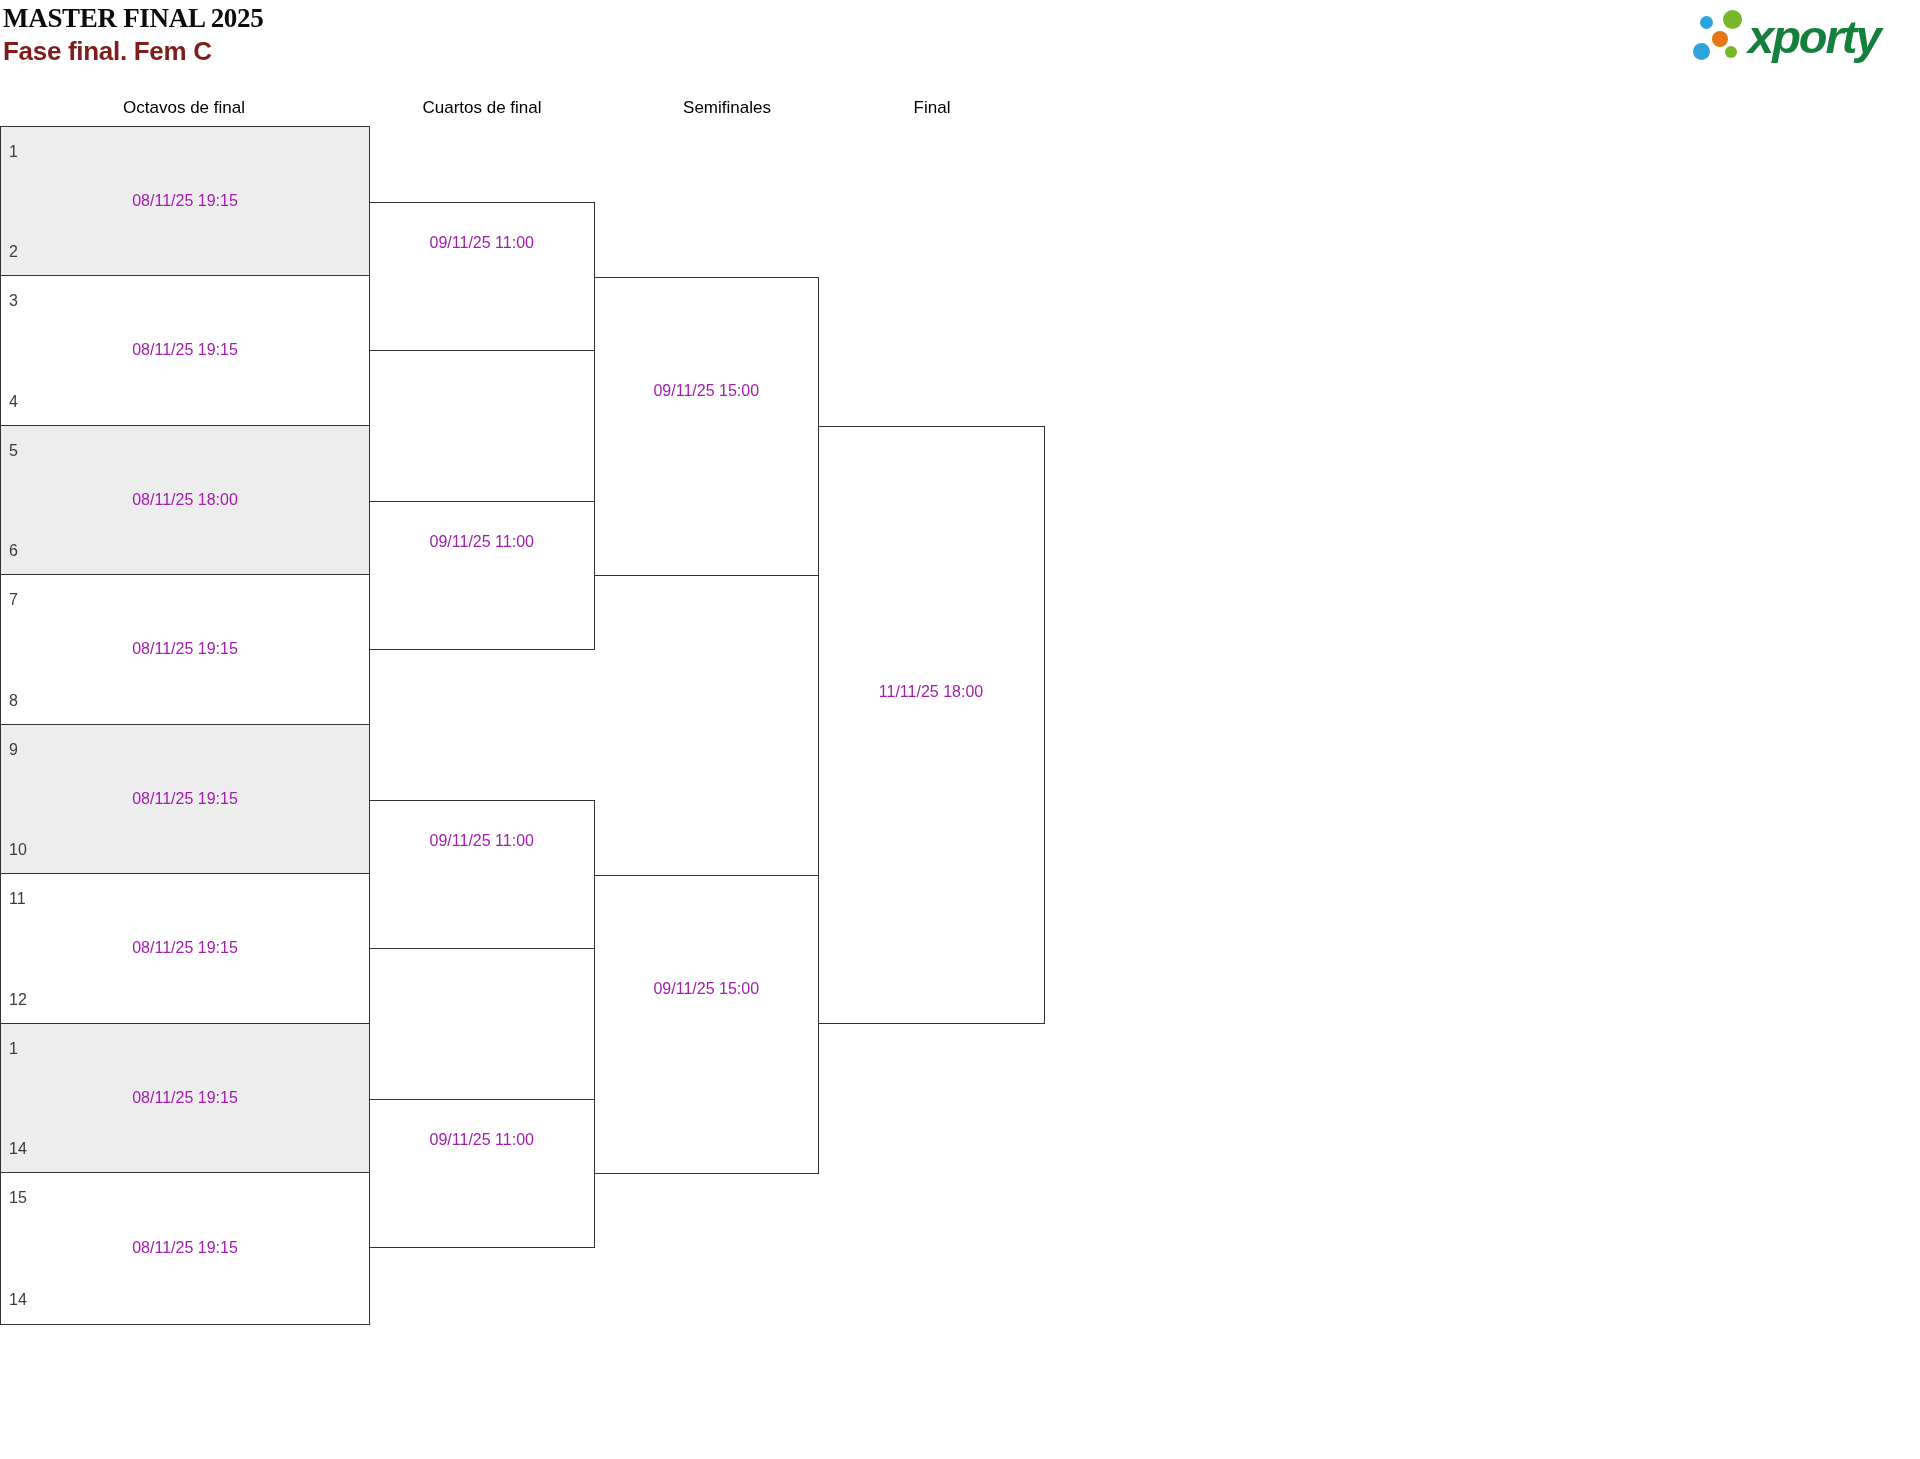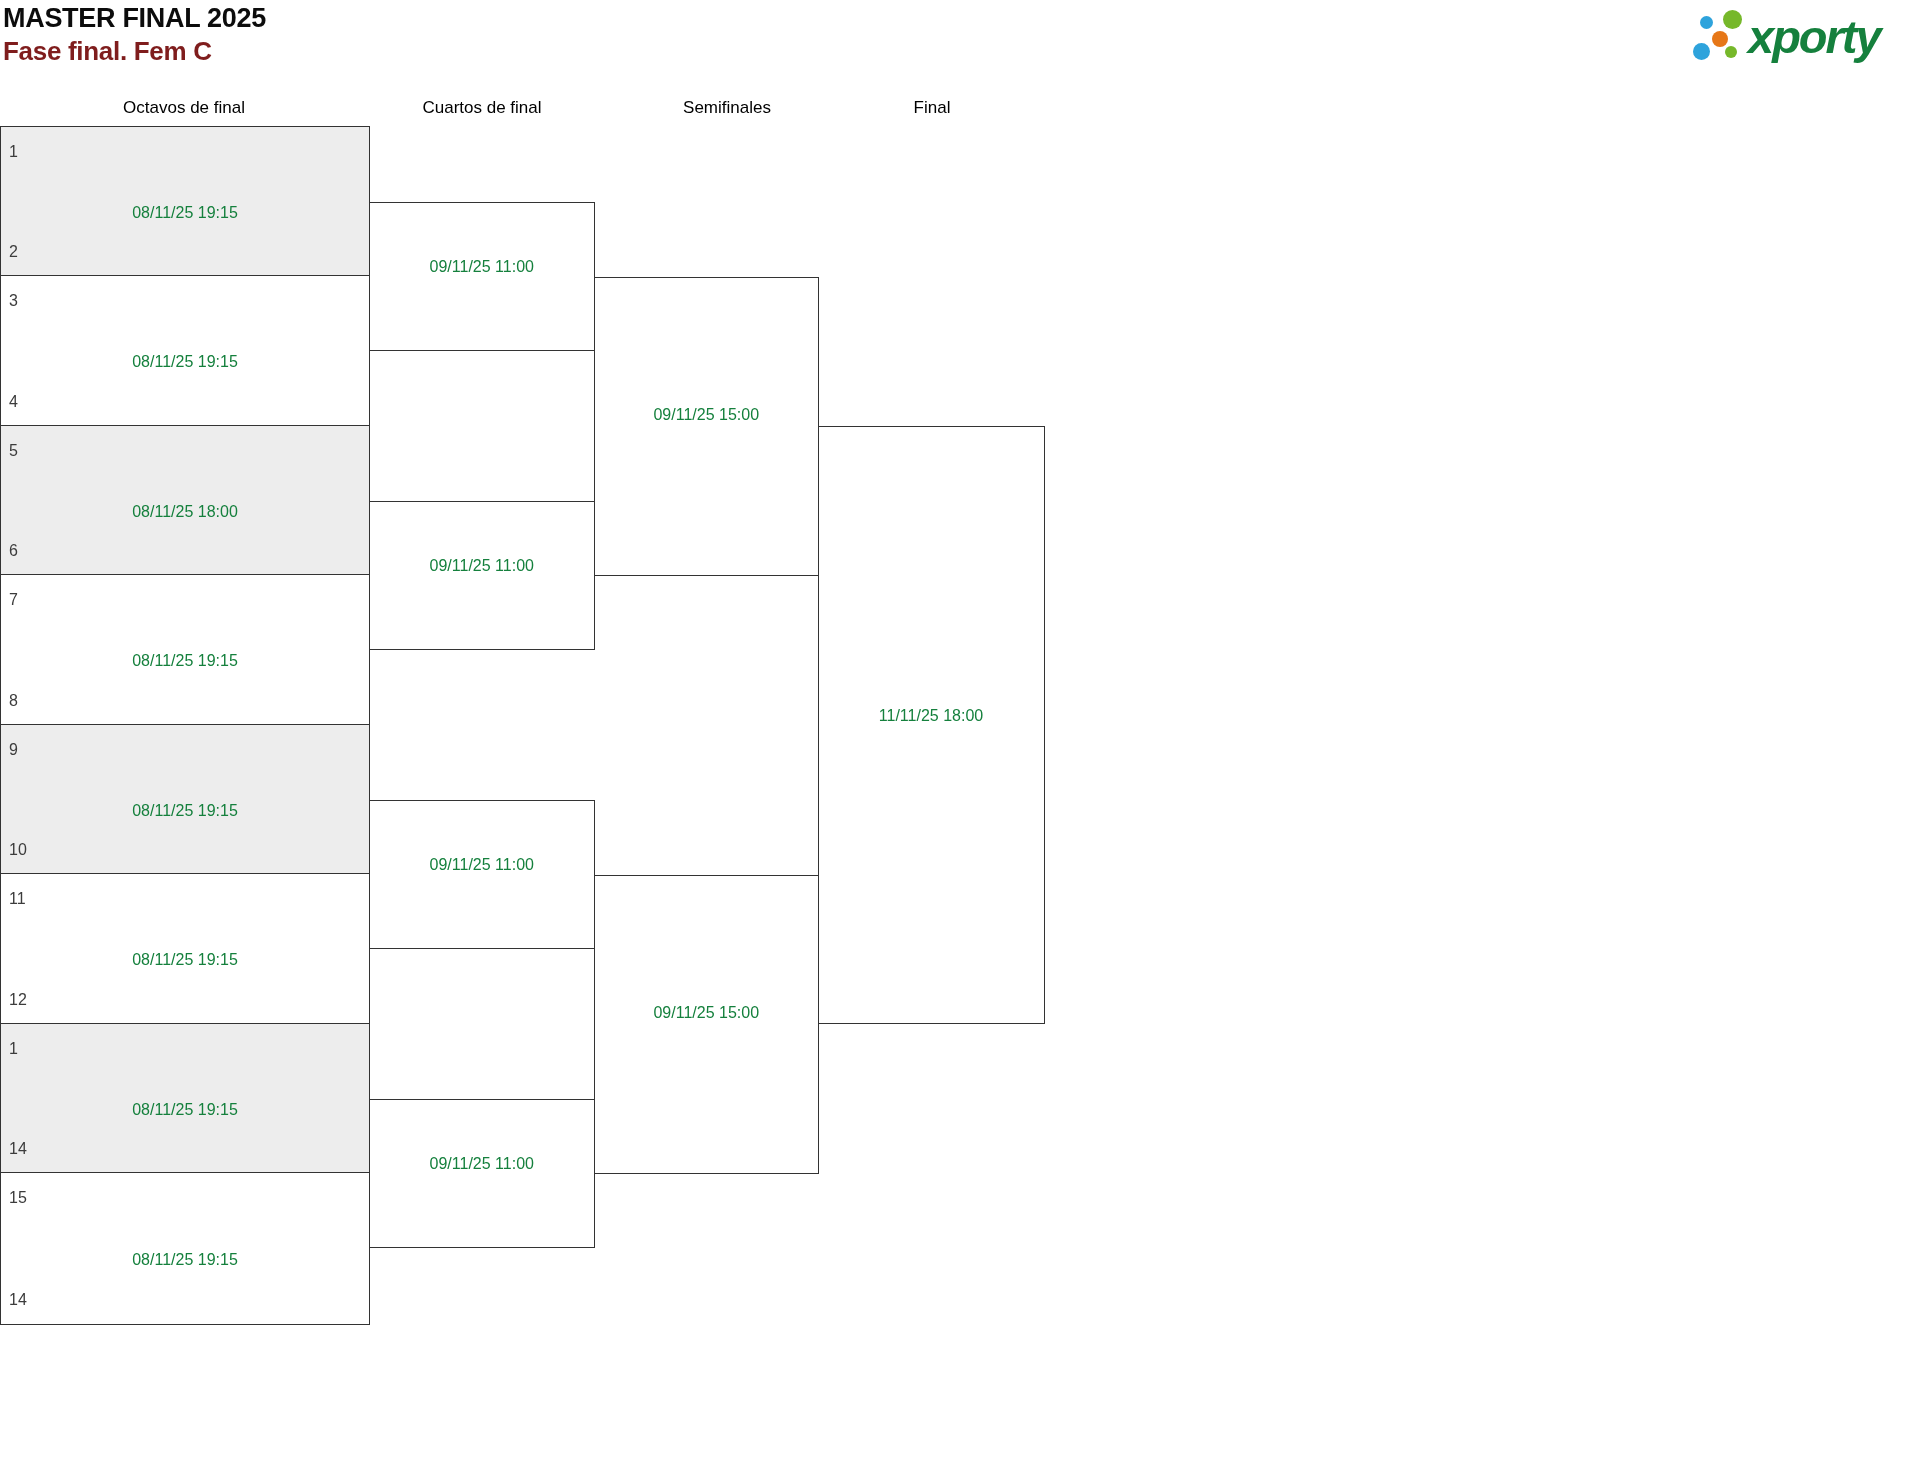--- a/index.html
+++ b/index.html
@@ -9,21 +9,21 @@
     background:#ffffff;
     font-family:"Liberation Sans", sans-serif;
     color:#3c3c3c;
     overflow:hidden;
   }
 
   
   .title-block{position:absolute;left:3px;top:2px;}
   .title{
     font-size:27px;font-weight:700;color:#0c0c0c;
-    line-height:33px;letter-spacing:-0.3px;
+    line-height:33px;letter-spacing:-0.3px;font-family:Liberation Serif, serif;
   }
   .subtitle{
     font-size:26px;font-weight:600;color:#7f1d1d;
     line-height:32px;letter-spacing:-0.3px;
   }
 
   
   .logo{position:absolute;left:1690px;top:6px;width:225px;height:60px;cursor:pointer;}
   .dot{position:absolute;border-radius:50%;}
   .dot.d1{left:10px;top:10px;width:13px;height:13px;background:#2ea3dc;}
@@ -59,21 +59,21 @@
     display:flex;align-items:center;justify-content:center;
   }
   .r16:last-child{border-bottom:none;}
   .r16.gray{background:#ededed;}
   .seed{
     position:absolute;left:8px;
     font-size:16px;color:#3c3c3c;line-height:16px;
   }
   .seed-top{top:17px;}
   .seed-bottom{bottom:15px;}
-  .date{font-size:16px;color:#15803d;line-height:16px;white-space:nowrap;margin-top:24px;}
+  .date{font-size:16px;color:#a21caf;line-height:16px;white-space:nowrap;}
 
   .match{
     position:absolute;box-sizing:border-box;
     border:1.5px solid #333;background:#fff;
   }
   .match .date{
     position:absolute;left:0;width:100%;text-align:center;
   }
   .qf{left:368.5px;width:226.5px;height:149.5px;}
   .qf1{top:201.75px;} .qf2{top:500.75px;} .qf3{top:799.75px;} .qf4{top:1098.75px;}

